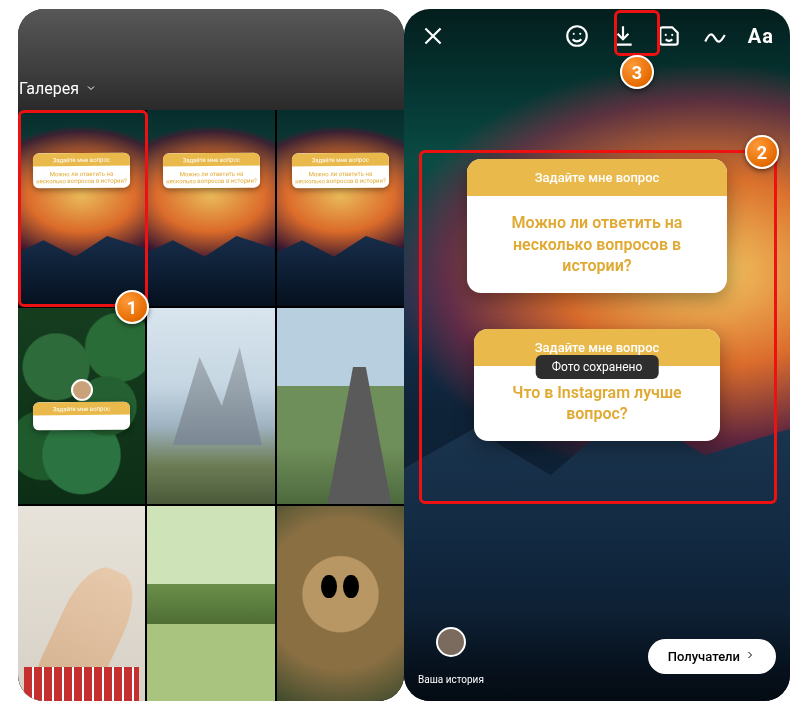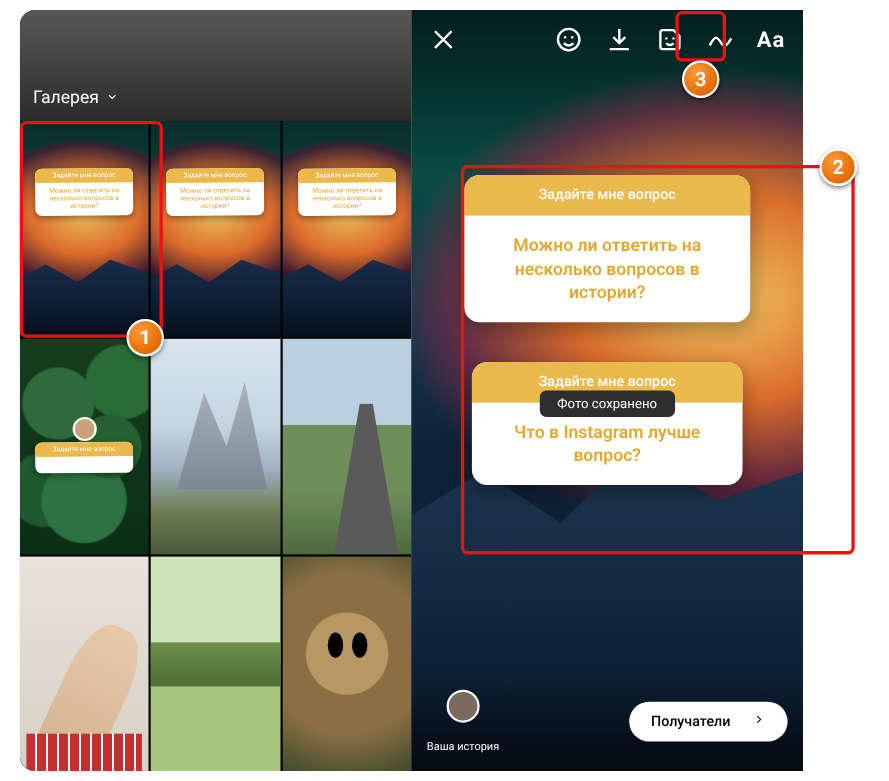--- a/index.html
+++ b/index.html
@@ -14,33 +14,34 @@
   .stage {
     position: absolute;
     left: 18px; top: 9px;
     width: 772px; height: 692px;
     display: flex;
     border-radius: 14px;
     overflow: hidden;
   }
   .phone {
     position: relative;
-    width: 356px;
+    width: 386px;
     height: 692px;
     background: #111;
     color: #fff;
     overflow: hidden;
+    border-radius: 26px;
   }
   
   .gallery-top {
     height: 101px;
     background: linear-gradient(#575757, #3e3e3e 60%, #2a2a2a);
     display: flex;
     align-items: flex-end;
-    padding: 0 12px 12px;
+    padding: 0 1px 12px;
   }
   .gallery-title { font-size: 16px; font-weight: 400; display:flex; align-items:center; gap:6px;}
   .grid {
     display: grid;
     grid-template-columns: repeat(3, 1fr);
     grid-auto-rows: 196px;
     gap: 2px;
     background:#000;
   }
   .cell { position: relative; overflow: hidden; background:#333; }
@@ -142,21 +143,21 @@
   }
   .story-target{display:flex;flex-direction:column;align-items:center;gap:17px;font-size:10px;}
   .story-target .circ{width:30px;height:30px;border-radius:50%;background:#7a6b5e;border:2px solid #fff;}
   .story-target.green .circ{background:linear-gradient(90deg,#3cc64f 50%,#fff 50%);}
   .story-target.green .circ::before{content:"★";display:block;color:#fff;font-size:12px;text-align:left;padding:6px 0 0 4px;}
   .recipients{
     margin-left:auto;
     background:#fff;color:#000;
     padding:10px 20px;border-radius:22px;
     font-size:13px;font-weight:500;
-    display:flex;align-items:center;gap:20px;
+    display:flex;gap:4px;
   }
 
   
   .callout-box{position:absolute;border:3px solid #e11;border-radius:6px;pointer-events:none;z-index:5;}
   .callout-num{
     position:absolute;width:34px;height:34px;border-radius:50%;
     background:radial-gradient(circle at 35% 30%,#ff9a3a,#e56b00 70%,#b14e00);
     border:2px solid #fff;color:#fff;font-weight:700;font-size:18px;
     display:flex;align-items:center;justify-content:center;z-index:6;
     box-shadow:0 2px 5px rgba(0,0,0,.5);

